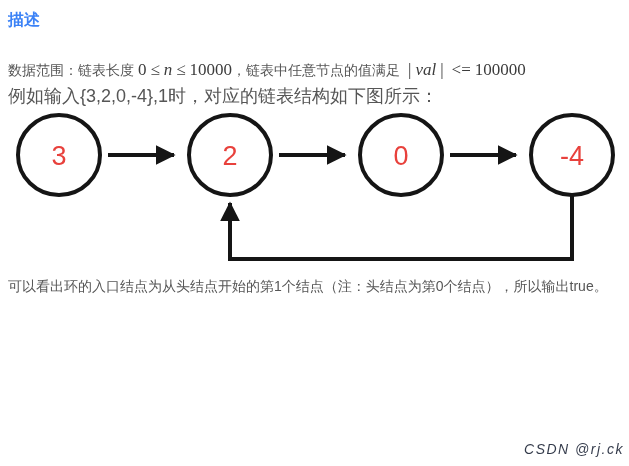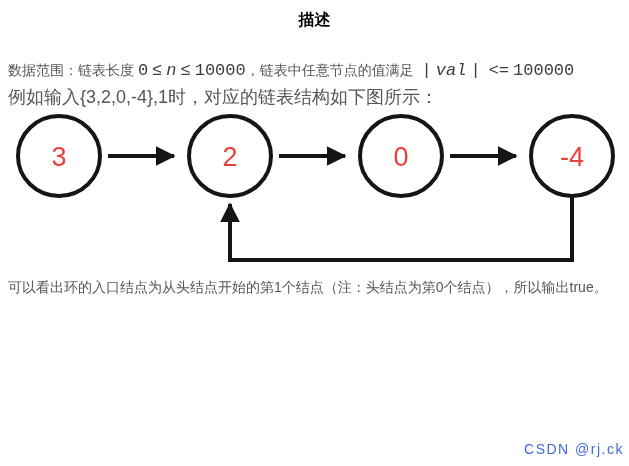--- a/index.html
+++ b/index.html
@@ -7,32 +7,32 @@
     width: 629px; height: 466px;
     background: #ffffff;
     font-family: "Liberation Sans", sans-serif;
     color: #565656;
     position: relative;
     overflow: hidden;
   }
   .wrap { padding: 0 8px; }
 
   .title {
-    font-size: 16px; font-weight: bold; color: #000000;
-    margin: 9px 0 4px 0; line-height: 22px; text-align: center;
+    font-size: 16px; font-weight: bold; color: #3b82f6;
+    margin: 9px 0 4px 0; line-height: 22px;
   }
   .intro {
     font-size: 14px; margin: 14px 0 0 0; line-height: 20px;
   }
   .range-block {
     margin-top: 28px; font-size: 14px;
   }
   .range-line { line-height: 22px; }
   .mjx {
-    font-family: Liberation Mono, monospace;
+    font-family: Liberation Serif, serif;
     font-size: 17px; color: #3c3c3c;
   }
   .mjx .mi { font-style: italic; }
   .mjx .mo { padding: 0 4px; }
   .input-desc {
     font-size: 14px; line-height: 28px;
     margin: 27px 0 0 0; width: 608px;
   }
   .example {
     font-size: 18px; margin: 5px 0 0 0; line-height: 20px;
@@ -43,22 +43,22 @@
   .node-label {
     fill: #e8413c; font-size: 27px;
     font-family: "Liberation Sans", sans-serif;
     text-anchor: middle;
   }
   .conclusion {
     font-size: 14px; margin: 7px 0 4px 0; line-height: 20px;
   }
   .watermark {
     position: absolute; top: 441px; right: 5px;
-    font-size: 14px; color: #1d4ed8; letter-spacing: 1.5px;
-    opacity: 0.85; pointer-events: none;
+    font-size: 14px; color: #0f172a; letter-spacing: 1.5px;
+    opacity: 0.85; pointer-events: none; font-style: italic;
   }
 </style>
 </head>
 <body>
 
 <div class="wrap">
 
   <h1 class="title">描述</h1>
 
 

